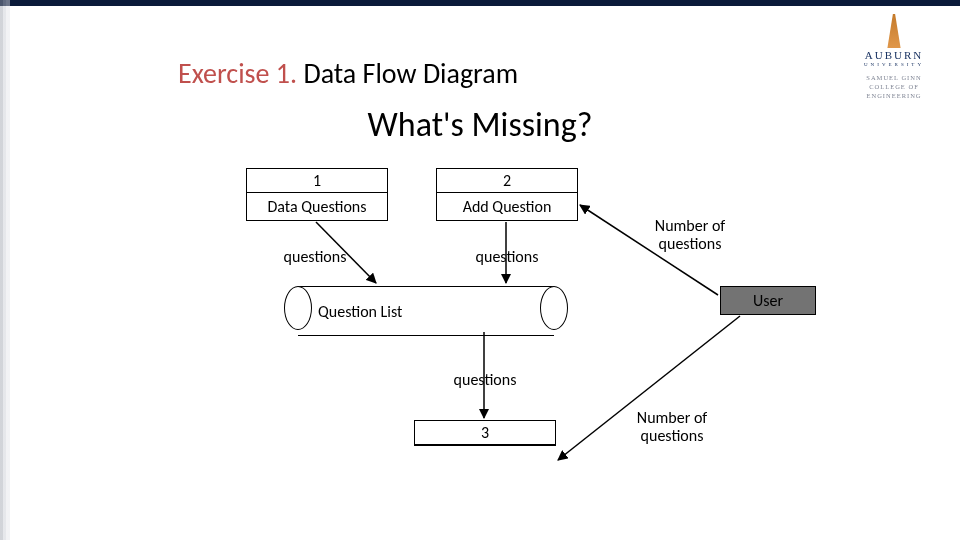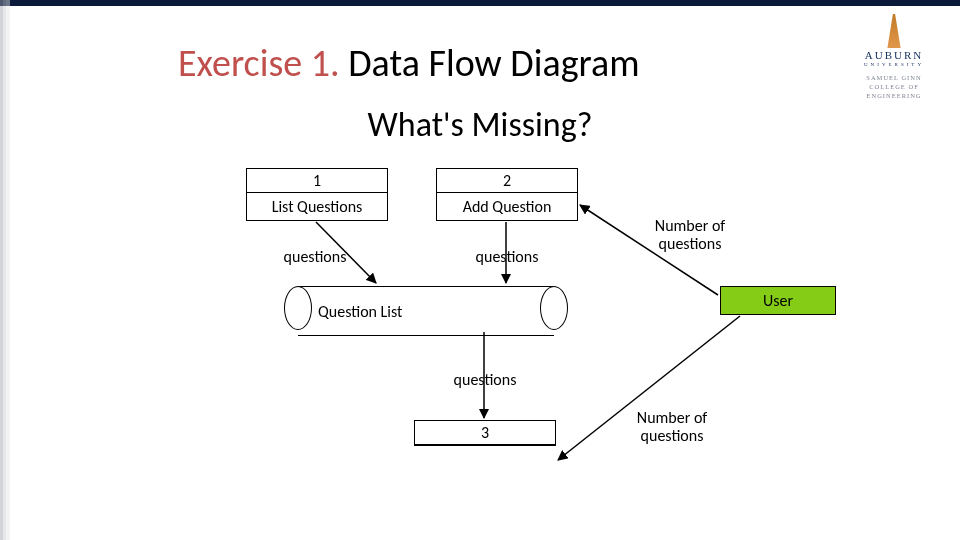--- a/index.html
+++ b/index.html
@@ -56,22 +56,22 @@
     font-size: 6.5px;
     letter-spacing: 1px;
     color: #808695;
     margin-top: 6px;
     line-height: 1.4;
   }
 
   .title {
     position: absolute;
     left: 178px;
-    top: 40px;
-    font-size: 38px;
+    top: 56px;
+    font-size: 28px;
   }
   .title .red { color: #c0504d; }
   .subtitle {
     position: absolute;
     top: 104px;
     left: 0; right: 0;
     text-align: center;
     font-size: 34px;
   }
 
@@ -92,24 +92,24 @@
   }
   .proc1 { left: 246px; top: 168px; width: 140px; }
   .proc2 { left: 436px; top: 168px; width: 140px; }
   .proc3 { left: 414px; top: 420px; width: 140px; }
 
   .userbox {
     position: absolute;
     left: 720px; top: 286px;
     width: 90px;
     border: 1.5px solid #000;
-    background: #84cc16;
-    font-size: 16px;
-    text-align: center;
-    padding: 4px 12px;
+    background: #737373;
+    font-size: 16px;
+    text-align: center;
+    padding: 4px 2px;
   }
 
   
   .store {
     position: absolute;
     left: 284px; top: 286px;
     width: 270px; height: 50px;
   }
   .store .body {
     position: absolute;
@@ -175,21 +175,21 @@
     </div>
   </div>
 
   <div class="title">
     <span class="red">Exercise 1.</span><span> Data Flow Diagram</span>
   </div>
   <div class="subtitle">What's Missing?</div>
 
   <div class="proc proc1">
     <div class="num">1</div>
-    <div class="name">List Questions</div>
+    <div class="name">Data Questions</div>
   </div>
 
   <div class="proc proc2">
     <div class="num">2</div>
     <div class="name">Add Question</div>
   </div>
 
   <div class="proc proc3">
     <div class="num">3</div>
   </div>

